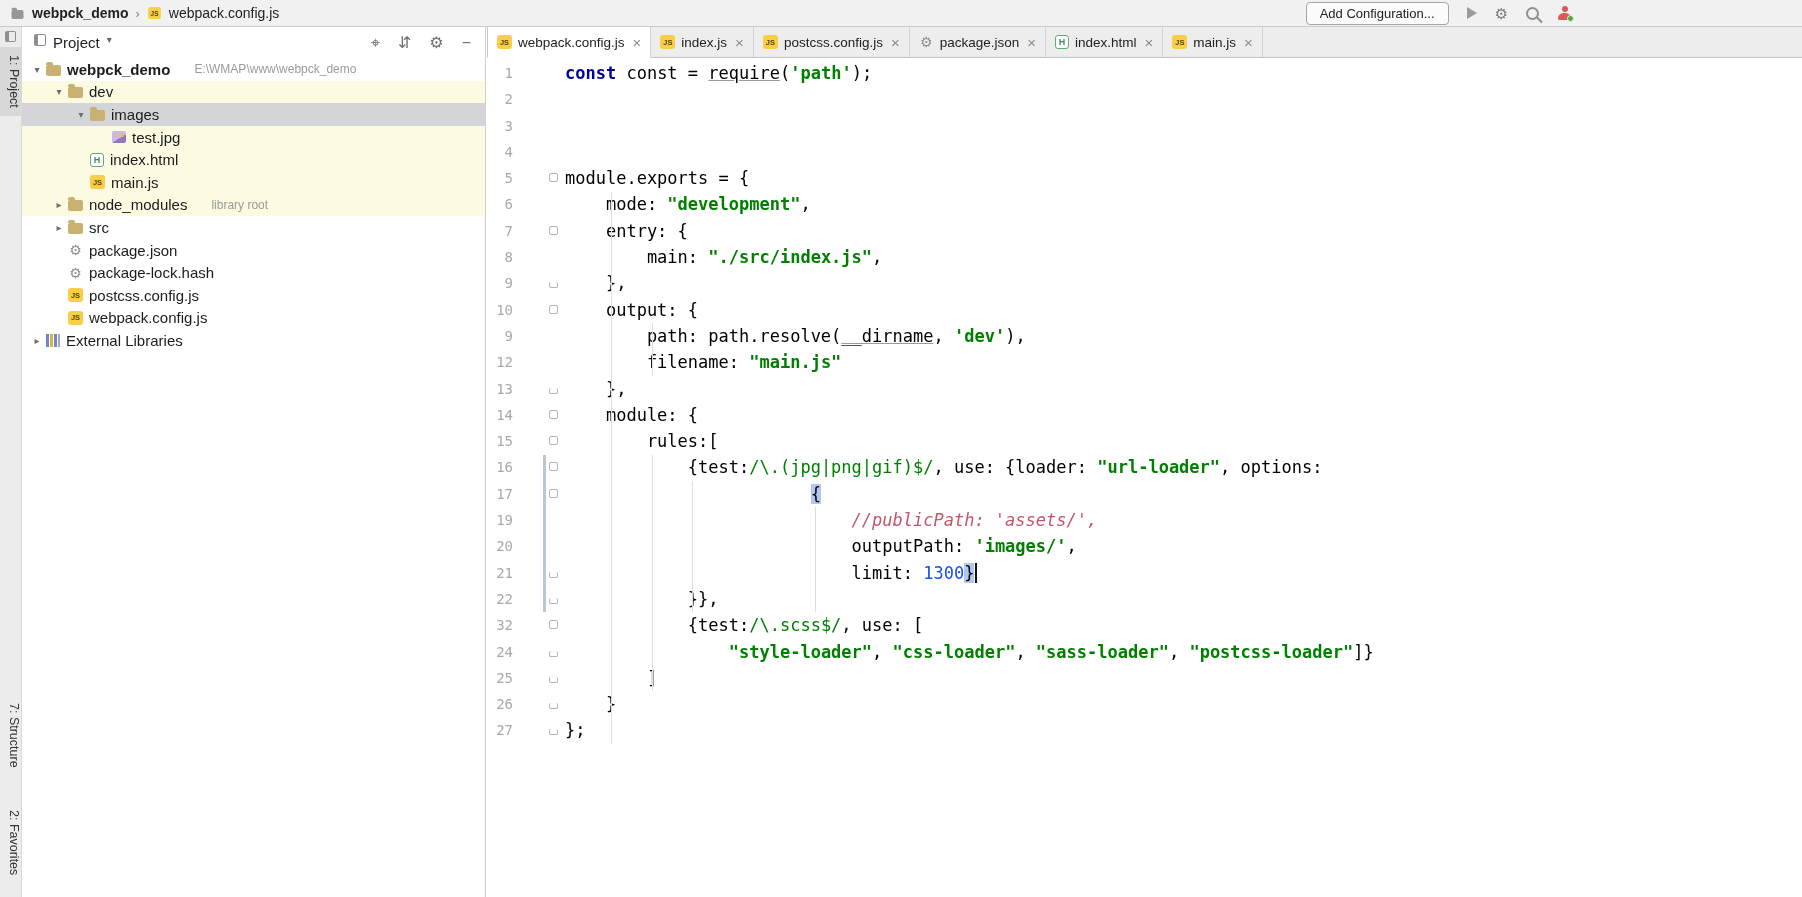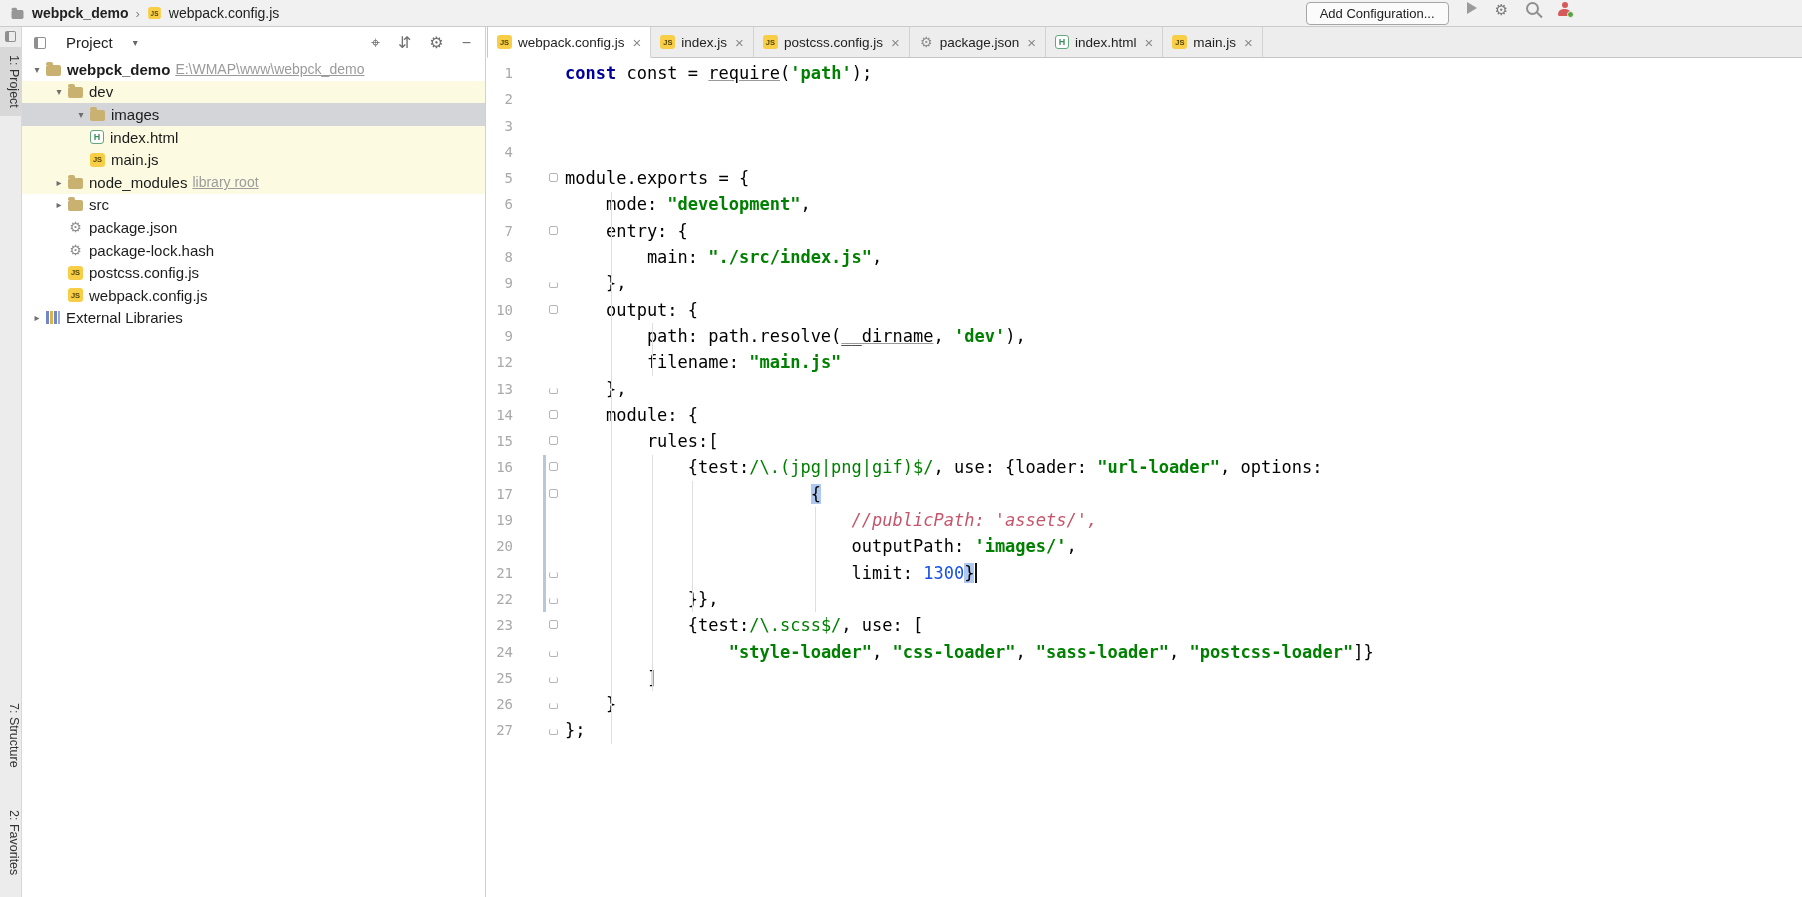--- a/index.html
+++ b/index.html
@@ -5,21 +5,21 @@
   html,body{margin:0;padding:0;background:#fff;}
   body{font-family:"Liberation Sans",sans-serif;}
   .app{position:relative;width:1802px;height:897px;overflow:hidden;background:#fff;}
 
   
   .titlebar{position:absolute;top:0;left:0;right:0;height:27px;background:#F1F1F1;
     border-bottom:1px solid #CBCBCB;display:flex;align-items:center;padding-left:10px;box-sizing:border-box;}
   .breadcrumb{display:flex;align-items:center;gap:7px;font-size:14px;color:#222;}
   .crumb-project{font-weight:700;}
   .crumb-sep{color:#888;font-size:13px;}
-  .tb-right{margin-left:auto;display:flex;align-items:flex-start;gap:18px;padding-right:230px;}
+  .tb-right{margin-left:auto;display:flex;align-items:center;gap:18px;padding-right:230px;}
   .add-config-btn{border:1px solid #A6A6A6;border-radius:4px;background:#FBFBFB;padding:0 13px;
     font-size:13px;color:#222;height:21px;display:flex;align-items:center;cursor:default;}
   .icon-run{width:0;height:0;border-left:10px solid #9B9B9B;border-top:6px solid transparent;border-bottom:6px solid transparent;}
   .glyph-icon{font-size:15px;color:#7A7A7A;line-height:1;}
   .icon-search{position:relative;width:9px;height:9px;border:2px solid #8F8F8F;border-radius:50%;}
   .icon-search::after{content:"";position:absolute;width:7px;height:2px;background:#8F8F8F;transform:rotate(45deg);right:-6px;bottom:-3px;}
   .icon-avatar{position:relative;width:15px;height:15px;}
   .icon-avatar::before{content:"";position:absolute;top:0;left:4.5px;width:6px;height:6px;border-radius:50%;background:#D65A5A;}
   .icon-avatar::after{content:"";position:absolute;bottom:1px;left:1px;width:13px;height:7px;border-radius:7px 7px 2px 2px;background:#D65A5A;}
   .green-dot{position:absolute;right:-2px;bottom:-1px;width:5px;height:5px;border-radius:50%;background:#59A33C;border:1px solid #F1F1F1;z-index:2;}
@@ -32,35 +32,35 @@
     box-sizing:border-box;display:flex;flex-direction:column;align-items:center;}
   .strip-top{display:flex;flex-direction:column;align-items:center;margin-top:4px;gap:5px;width:100%;}
   .strip-win-icon{width:11px;height:11px;border:1.5px solid #8F8F8F;border-left-width:4px;border-radius:2px;box-sizing:border-box;}
   .strip-label{writing-mode:vertical-rl;font-size:12.5px;color:#333;padding:8px 0;width:100%;text-align:center;}
   .strip-label.active{background:#D8D8D8;}
   .strip-bottom{margin-top:auto;display:flex;flex-direction:column;gap:26px;margin-bottom:14px;width:100%;}
 
   
   .project-panel{position:absolute;left:22px;top:0;width:464px;bottom:0;background:#fff;border-right:1px solid #D0D0D0;box-sizing:border-box;}
   .panel-header{height:31px;display:flex;align-items:center;padding:0 12px 0 12px;font-size:15px;color:#222;}
-  .panel-title-wrap{display:flex;align-items:center;gap:20px;}
+  .panel-title-wrap{display:flex;gap:7px;}
   .panel-win-icon{width:12px;height:12px;border:1.5px solid #8F8F8F;border-left-width:4px;border-radius:2px;box-sizing:border-box;}
   .panel-caret{font-size:10px;color:#666;}
   .panel-icons{margin-left:auto;display:flex;align-items:center;gap:18px;margin-right:2px;}
   .ph-icon{color:#707070;font-size:16px;line-height:1;}
   .ph-collapse{display:inline-block;transform:rotate(0deg);}
 
   .tree{position:absolute;top:31px;left:0;right:0;bottom:0;overflow:hidden;font-size:15px;}
   .tree-row{display:flex;align-items:center;height:22.6px;white-space:nowrap;box-sizing:border-box;}
   .row-cream{background:#FCFAE1;}
   .row-selected{background:#D3D5D8;}
   .chevron{width:18px;flex:none;font-size:10px;color:#6E6E6E;text-align:center;}
   .tree-label{margin-left:6px;color:#1C1C1C;}
   .bold{font-weight:700;}
-  .tree-annotation{margin-left:5px;color:#9B9B9B;font-size:14px;text-decoration:underline;}
+  .tree-annotation{margin-left:24px;color:#9B9B9B;font-size:12px;}
 
   
   .ficon{flex:none;display:inline-flex;align-items:center;justify-content:center;position:relative;}
   .ficon.folder{width:15px;height:11px;background:#C9B171;border-radius:2px;margin-top:2px;}
   .ficon.folder::before{content:"";position:absolute;top:-3px;left:0;width:7px;height:3px;background:#C9B171;border-radius:2px 2px 0 0;}
   .ficon.js{background:#F7CE46;border-radius:3px;width:15px;height:14px;}
   .ficon.js::after{content:"JS";font:700 7.5px "Liberation Sans",sans-serif;color:#564508;}
   .ficon.json{width:15px;height:15px;}
   .ficon.json::after{content:"⚙";font-size:14px;color:#8E8E8E;line-height:1;}
   .ficon.html{width:14px;height:14px;border:1.5px solid #62A87C;border-radius:3px;background:#fff;box-sizing:border-box;}
@@ -159,20 +159,25 @@
           <div class="tree-row row-cream" style="padding-left: 28px;">
             <span class="chevron">▾</span>
             <span class="ficon folder"></span>
             <span class="tree-label">dev</span>
           </div>
           <div class="tree-row row-selected" style="padding-left: 50px;">
             <span class="chevron">▾</span>
             <span class="ficon folder"></span>
             <span class="tree-label">images</span>
           </div>
+          <div class="tree-row row-cream" style="padding-left: 72px;">
+            <span class="chevron"></span>
+            <span class="ficon image"></span>
+            <span class="tree-label">test.jpg</span>
+          </div>
           <div class="tree-row row-cream" style="padding-left: 50px;">
             <span class="chevron"></span>
             <span class="ficon html"></span>
             <span class="tree-label">index.html</span>
           </div>
           <div class="tree-row row-cream" style="padding-left: 50px;">
             <span class="chevron"></span>
             <span class="ficon js"></span>
             <span class="tree-label">main.js</span>
           </div>
@@ -339,21 +344,21 @@
               <span class="ln">21</span>
               <span class="fold f-end"></span>
               <pre class="ct"><span class="tok-p">                            limit: </span><span class="tok-n">1300</span><span class="tok-hb">}</span><span class="caret"></span></pre>
             </div>
             <div class="code-row">
               <span class="ln">22</span>
               <span class="fold f-end"></span>
               <pre class="ct"><span class="tok-p">            }},</span></pre>
             </div>
             <div class="code-row">
-              <span class="ln">23</span>
+              <span class="ln">32</span>
               <span class="fold f-start"></span>
               <pre class="ct"><span class="tok-p">            {test:</span><span class="tok-r">/\.scss$/</span><span class="tok-p">, use: [</span></pre>
             </div>
             <div class="code-row">
               <span class="ln">24</span>
               <span class="fold f-end"></span>
               <pre class="ct"><span class="tok-p">                </span><span class="tok-s">"style-loader"</span><span class="tok-p">, </span><span class="tok-s">"css-loader"</span><span class="tok-p">, </span><span class="tok-s">"sass-loader"</span><span class="tok-p">, </span><span class="tok-s">"postcss-loader"</span><span class="tok-p">]}</span></pre>
             </div>
             <div class="code-row">
               <span class="ln">25</span>

